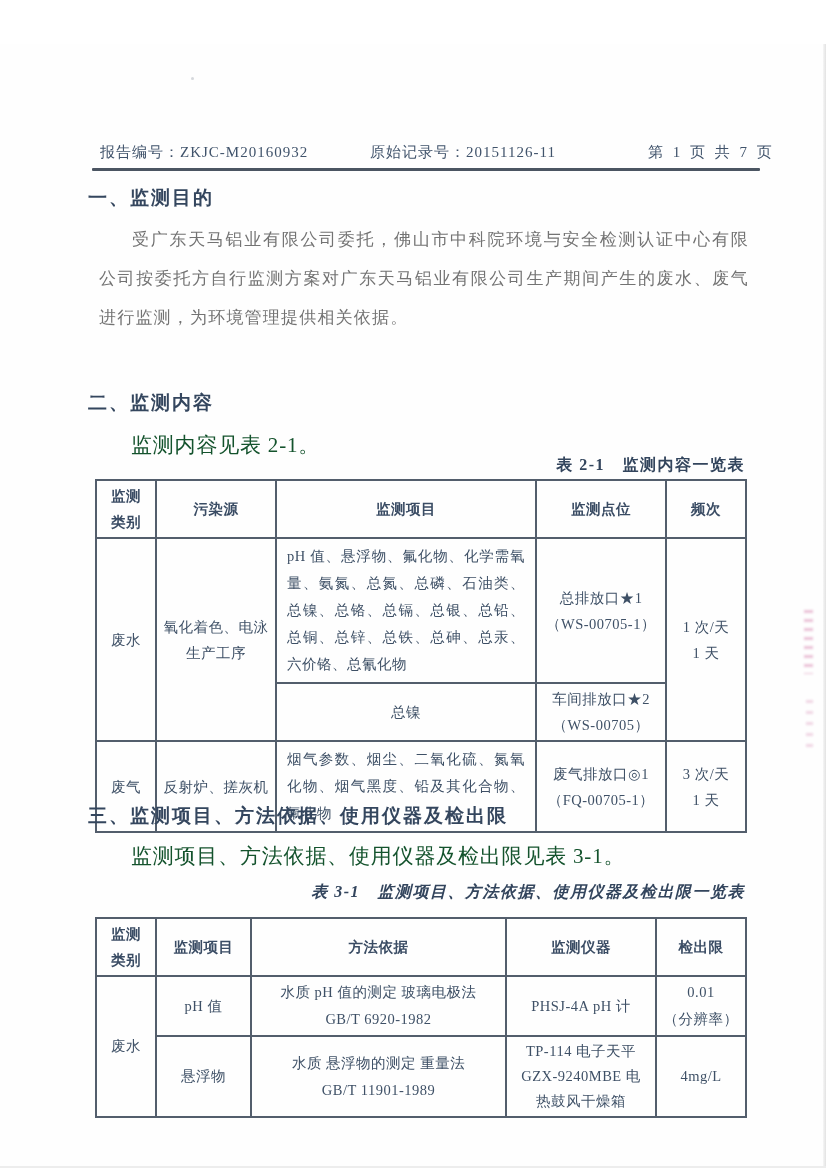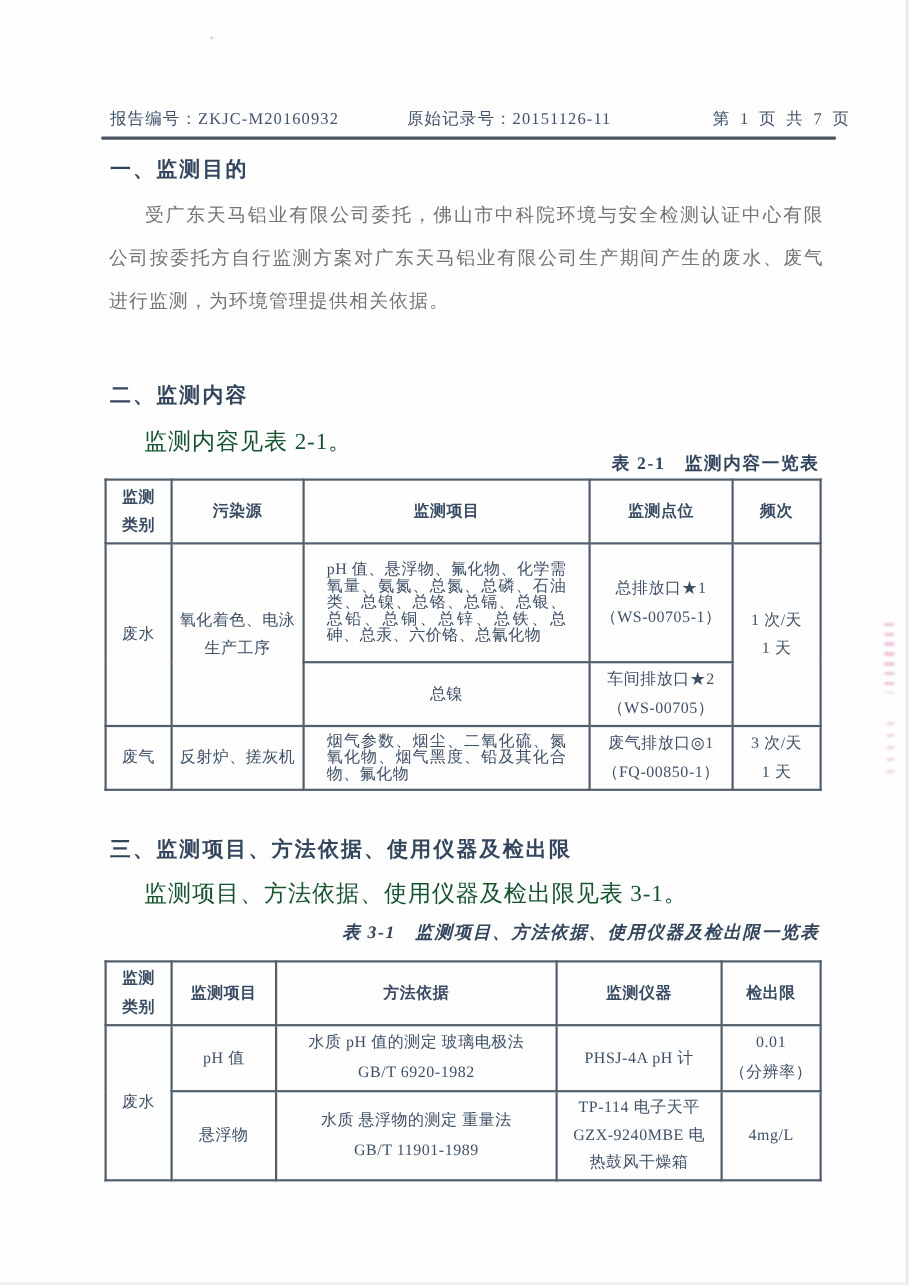--- a/index.html
+++ b/index.html
@@ -7,36 +7,37 @@
   body {
     background:#ffffff;
     font-family:"Liberation Serif","DejaVu Serif",serif;
     color:#3e5066;
     position:relative;
     overflow:hidden;
   }
   .page {
     position:absolute; inset:0;
     background:#fefefe;
+    margin-top:44px;
   }
   
   .edge-right  { position:absolute; top:0; right:0; width:3px; height:100%; background:linear-gradient(to right,#f6f6f6,#e2e2e2); }
   .edge-bottom { position:absolute; bottom:0; left:0; width:100%; height:2px; background:#ededed; }
 
   
   .doc-header { position:absolute; top:99px; left:96px; width:660px; height:24px; font-size:15px; letter-spacing:1px; color:#40536b; }
   .hdr-item { position:absolute; top:0; white-space:nowrap; }
   .hdr-report { left:4px; }
   .hdr-record { left:274px; }
   .hdr-page   { left:552px; letter-spacing:3px; }
   .hdr-rule { position:absolute; top:124px; left:92px; width:668px; height:3px; background:#4b5562; border-radius:1px; }
 
   
   .sec-heading {
-    position:absolute; left:100px;
+    position:absolute; left:88px;
     font-size:19px; font-weight:bold; letter-spacing:2px;
     color:#34465e; white-space:nowrap;
   }
   .h1 { top:141px; }
   .h2 { top:346px; }
   .h3 { top:759px; }
 
   .body-par {
     position:absolute; left:99px; width:650px;
     font-size:17px; line-height:39px; letter-spacing:1.2px;
@@ -70,21 +71,21 @@
     white-space:pre-line; line-height:26px;
     letter-spacing:0.5px; padding:2px 4px;
   }
   th { font-weight:bold; color:#3a4c64; }
 
   #table-2-1 { left:95px; top:435px; width:650px; }
   #table-2-1 .r-head { height:55px; }
   #table-2-1 .r-ww1  { height:108px; }
   #table-2-1 .r-ww2  { height:50px; }
   #table-2-1 .r-gas  { height:58px; }
-  #table-2-1 td.items-cell { text-align:justify; padding:4px 20px; line-height:15px; }
+  #table-2-1 td.items-cell { text-align:justify; padding:4px 10px; line-height:27px; }
   #table-2-1 td.items-sub  { text-align:center; }
 
   #table-3-1 { left:95px; top:873px; width:650px; }
   #table-3-1 .r-head { height:54px; }
   #table-3-1 .r-ph   { height:58px; }
   #table-3-1 .r-ss   { height:77px; }
   #table-3-1 td { line-height:27px; }
   #table-3-1 td.inst-ss { line-height:25px; }
 
   
@@ -146,21 +147,21 @@
     <tr class="r-ww2">
       <td class="items-cell items-sub">总镍</td>
       <td>车间排放口★2
 （WS-00705）</td>
     </tr>
     <tr class="r-gas">
       <td>废气</td>
       <td>反射炉、搓灰机</td>
       <td class="items-cell">烟气参数、烟尘、二氧化硫、氮氧化物、烟气黑度、铅及其化合物、氟化物</td>
       <td>废气排放口◎1
-（FQ-00850-1）</td>
+（FQ-00705-1）</td>
       <td>3 次/天
 1 天</td>
     </tr>
   </tbody>
     </table>
 
   <div class="sec-heading h3">三、监测项目、方法依据、使用仪器及检出限</div>
   <div class="intro-line intro3">监测项目、方法依据、使用仪器及检出限见表 3-1。</div>
   <div class="tbl-caption cap3">表 3-1　监测项目、方法依据、使用仪器及检出限一览表</div>
 

